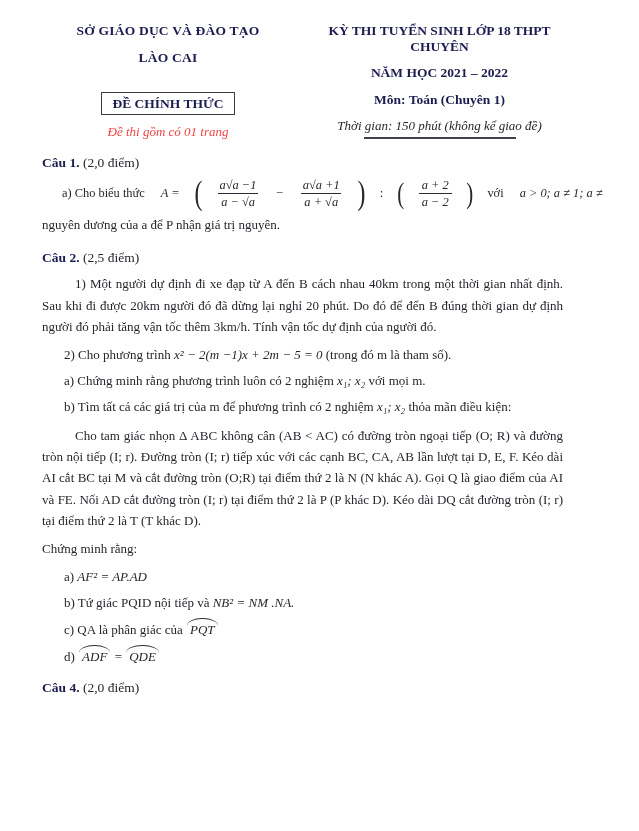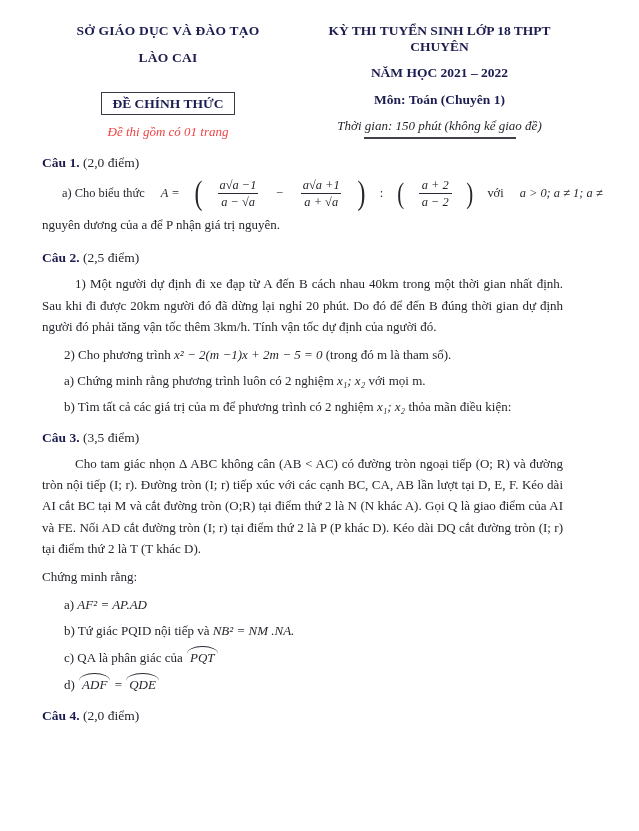--- a/index.html
+++ b/index.html
@@ -136,24 +136,20 @@
       <span>với mọi m.</span>
     </div>
 
     <div class="item">
       <span>b) Tìm tất cả các giá trị của m để phương trình có 2 nghiệm</span>
       <span class="mi">x₁; x₂</span>
       <span>thỏa mãn điều kiện:</span>
     </div>
 
 
-    <div class="qhead">
-      <span class="qlabel">Câu 3.</span>
-      <span>(3,5 điểm)</span>
-    </div>
 
     <div class="para">Cho tam giác nhọn Δ ABC không cân (AB &lt; AC) có đường tròn ngoại tiếp (O; R) và đường tròn nội tiếp (I; r). Đường tròn (I; r) tiếp xúc với các cạnh BC, CA, AB lần lượt tại D, E, F. Kéo dài AI cắt BC tại M và cắt đường tròn (O;R) tại điểm thứ 2 là N (N khác A). Gọi Q là giao điểm của AI và FE. Nối AD cắt đường tròn (I; r) tại điểm thứ 2 là P (P khác D). Kéo dài DQ cắt đường tròn (I; r) tại điểm thứ 2 là T (T khác D).</div>
     <div class="line">Chứng minh rằng:</div>
 
     <div class="item">
       <span>a)</span>
       <span class="mi">AF² = AP.AD</span>
     </div>
 
     <div class="item">

